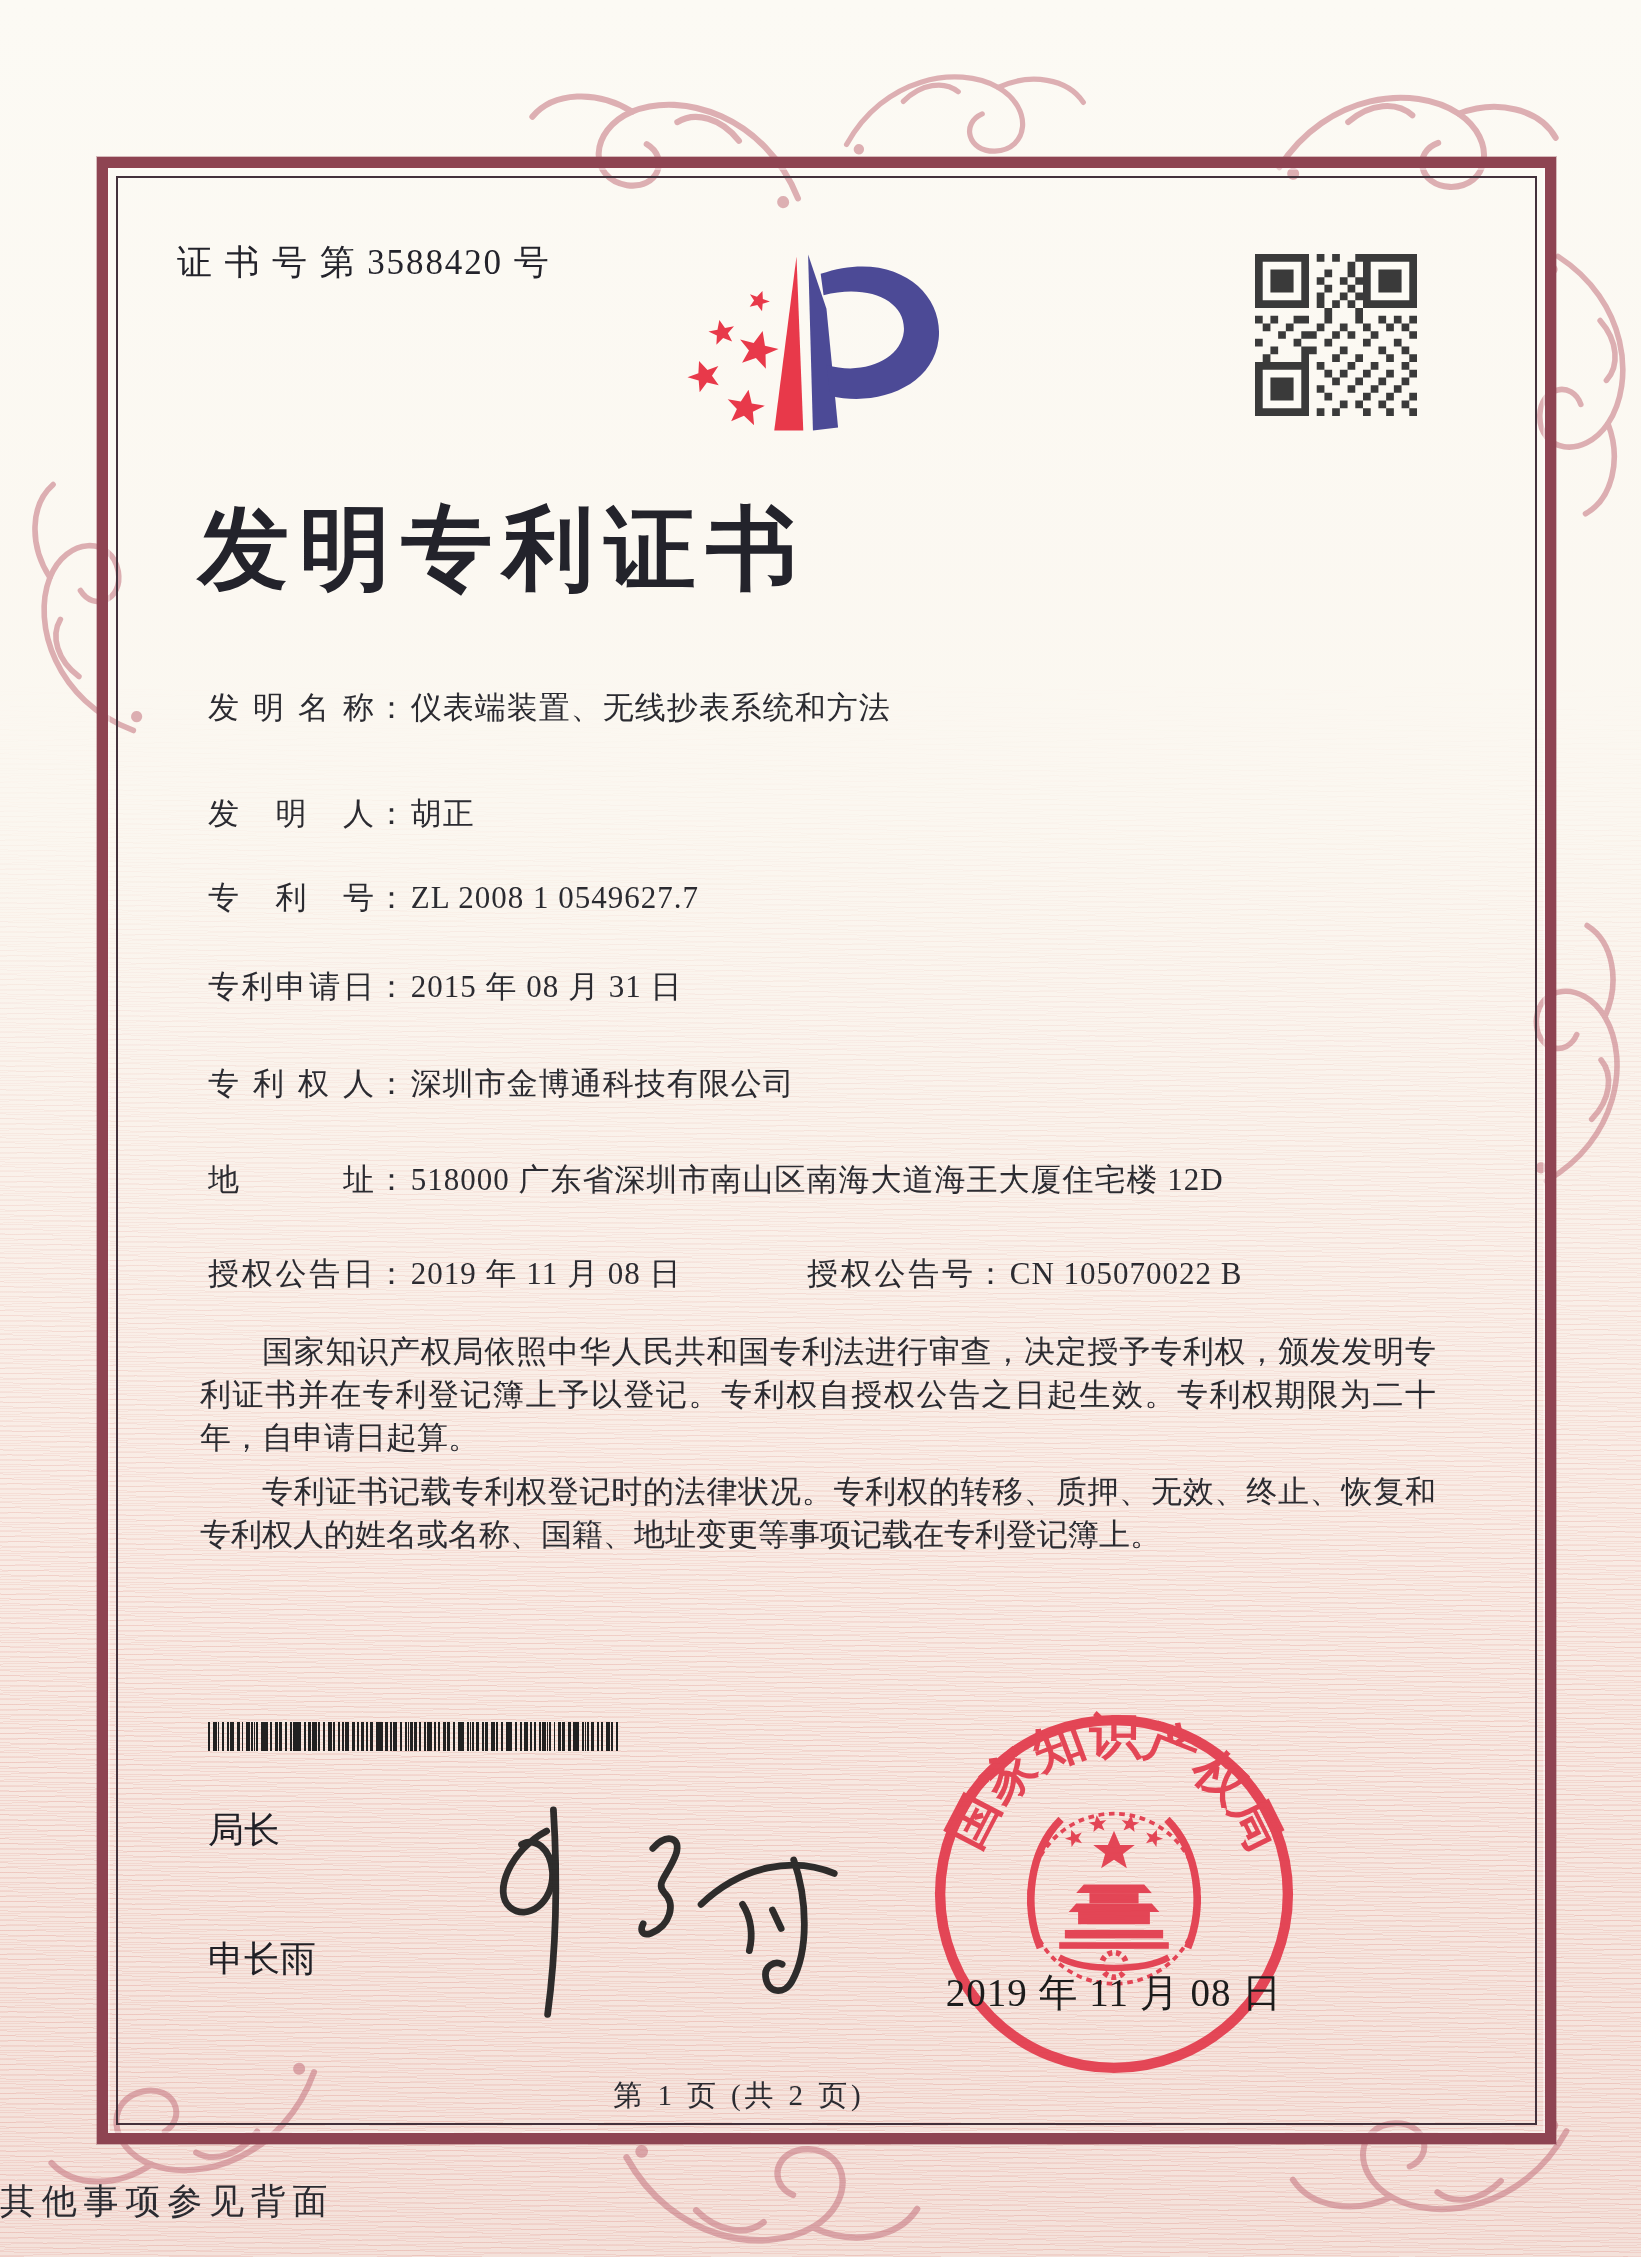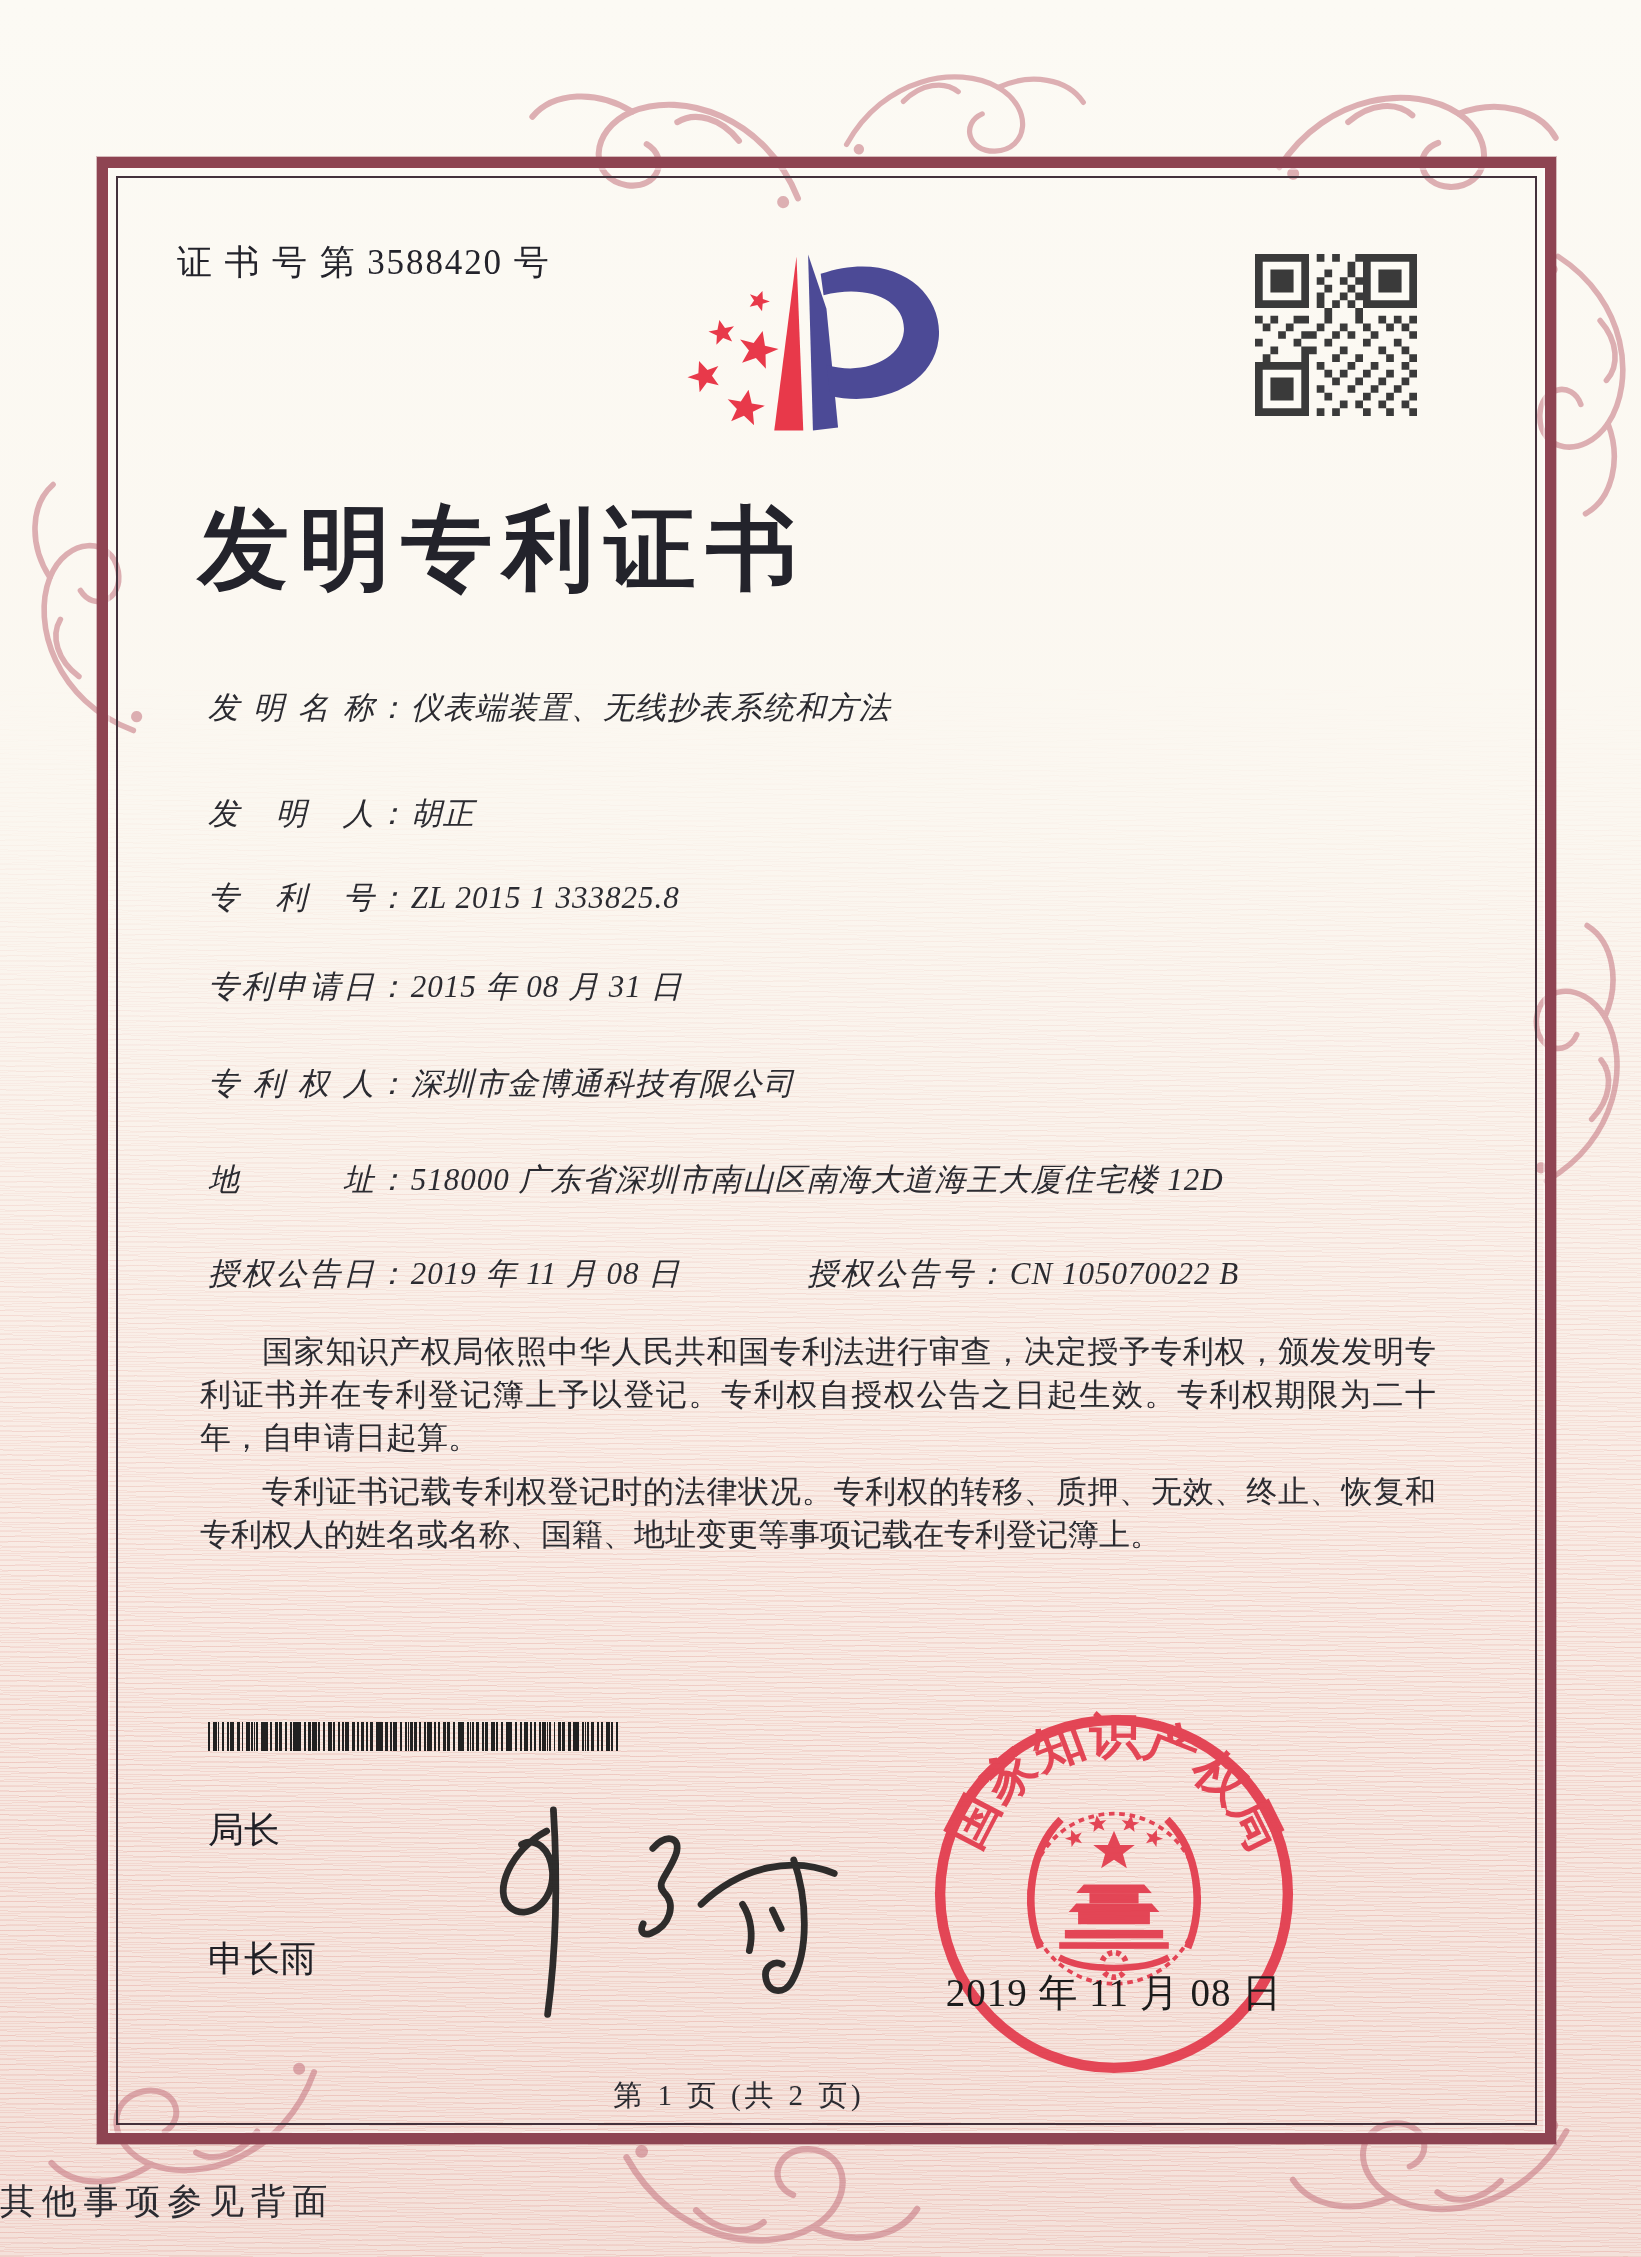--- a/index.html
+++ b/index.html
@@ -27,21 +27,21 @@
     position:absolute;left:97px;top:157px;width:1437px;height:1965px;z-index:1;
     border:11.6px solid #8e4452;
     box-shadow:inset 0 0 0 1.9px rgba(255,255,255,.45), 0 0 0 1px rgba(142,68,82,.35);
   }
   .frame::after{content:"";position:absolute;inset:7.7px;border:2.9px solid #43313b;}
   .cert-no{left:177px;top:239px;font-size:35px;letter-spacing:1.9px;color:#23232b;}
   .title{
     left:198px;top:488px;width:1120px;
     font-size:91px;font-weight:600;letter-spacing:10.6px;color:#23232b;
   }
-  .row{left:208px;font-size:31px;line-height:42px;white-space:nowrap;color:#2b2b31;font-style:italic;}
+  .row{left:208px;font-size:31px;line-height:42px;white-space:nowrap;color:#2b2b31;}
   .flabel{display:inline-block;width:166px;text-align:justify;text-align-last:justify;}
   .colon{display:inline-block;margin-left:1.9px;margin-right:3.9px;}
   .fvalue{letter-spacing:1px;}
   .pair2{position:absolute;left:599px;top:0;}
   .para{
     left:200px;width:1236px;font-size:31px;line-height:43px;
     text-indent:62px;text-align:justify;color:#2b2b31;
   }
   .barcode{
     left:208px;top:1722px;width:413px;height:29px;
@@ -141,21 +141,21 @@
 
   <div class="abs title">发明专利证书</div>
 
   <div class="abs row" style="top:687px">
     <span class="flabel">发明名称</span><span class="colon">：</span><span class="fvalue">仪表端装置、无线抄表系统和方法</span>
   </div>
   <div class="abs row" style="top:793px">
     <span class="flabel">发明人</span><span class="colon">：</span><span class="fvalue">胡正</span>
   </div>
   <div class="abs row" style="top:877px">
-    <span class="flabel">专利号</span><span class="colon">：</span><span class="fvalue">ZL 2015 1 333825.8</span>
+    <span class="flabel">专利号</span><span class="colon">：</span><span class="fvalue">ZL 2008 1 0549627.7</span>
   </div>
   <div class="abs row" style="top:966px">
     <span class="flabel">专利申请日</span><span class="colon">：</span><span class="fvalue">2015 年 08 月 31 日</span>
   </div>
   <div class="abs row" style="top:1063px">
     <span class="flabel">专利权人</span><span class="colon">：</span><span class="fvalue">深圳市金博通科技有限公司</span>
   </div>
   <div class="abs row" style="top:1159px">
     <span class="flabel">地址</span><span class="colon">：</span><span class="fvalue">518000 广东省深圳市南山区南海大道海王大厦住宅楼 12D</span>
   </div>

